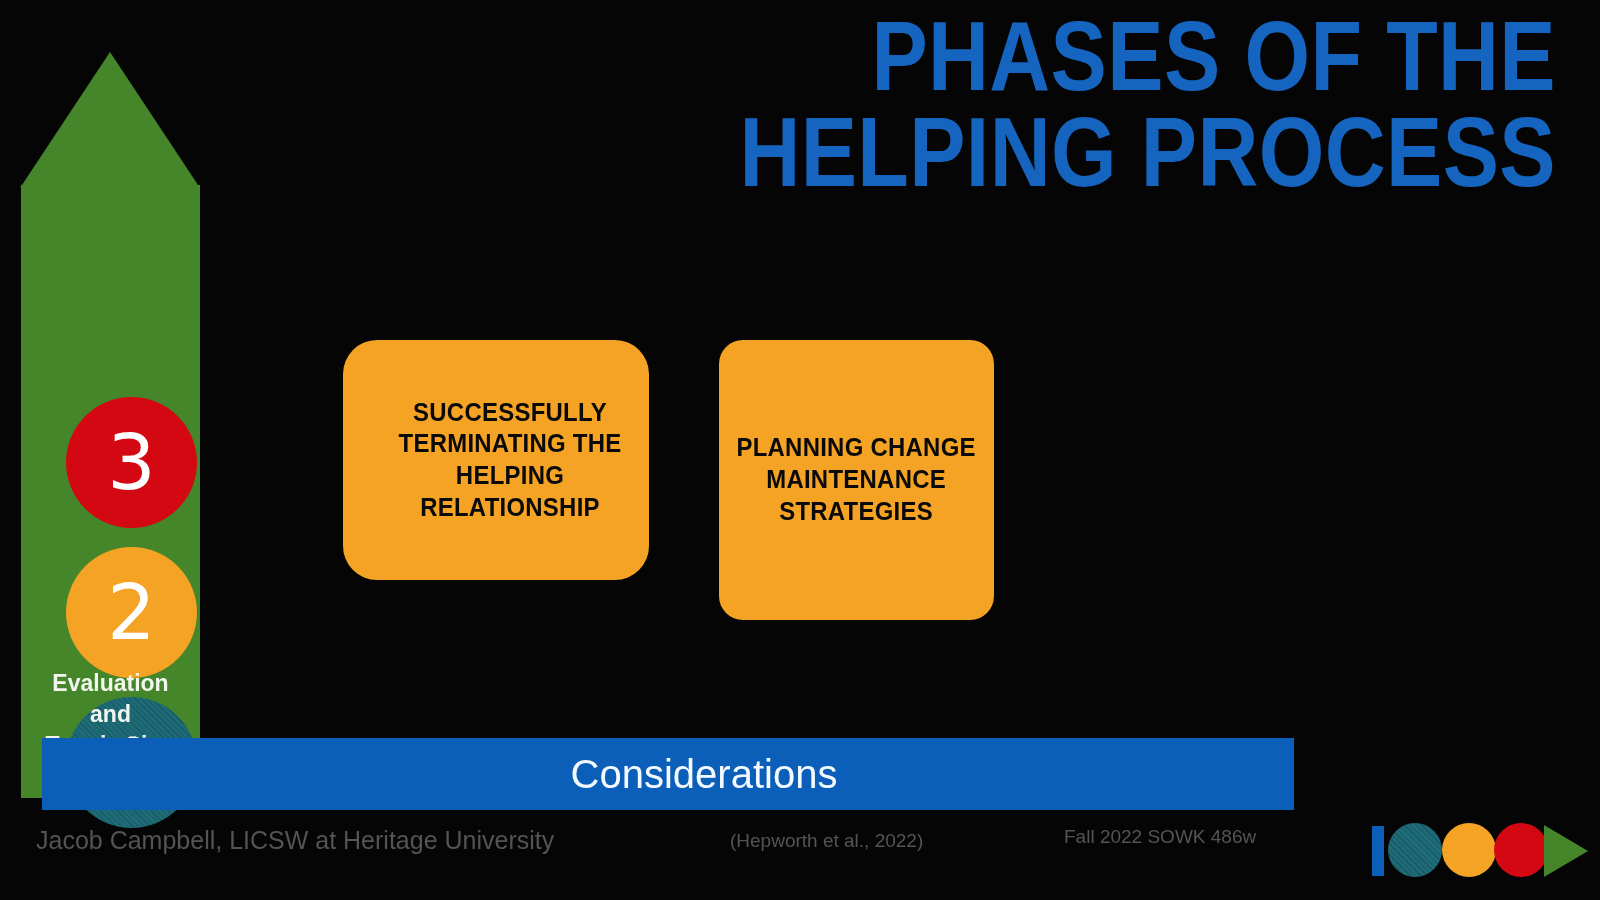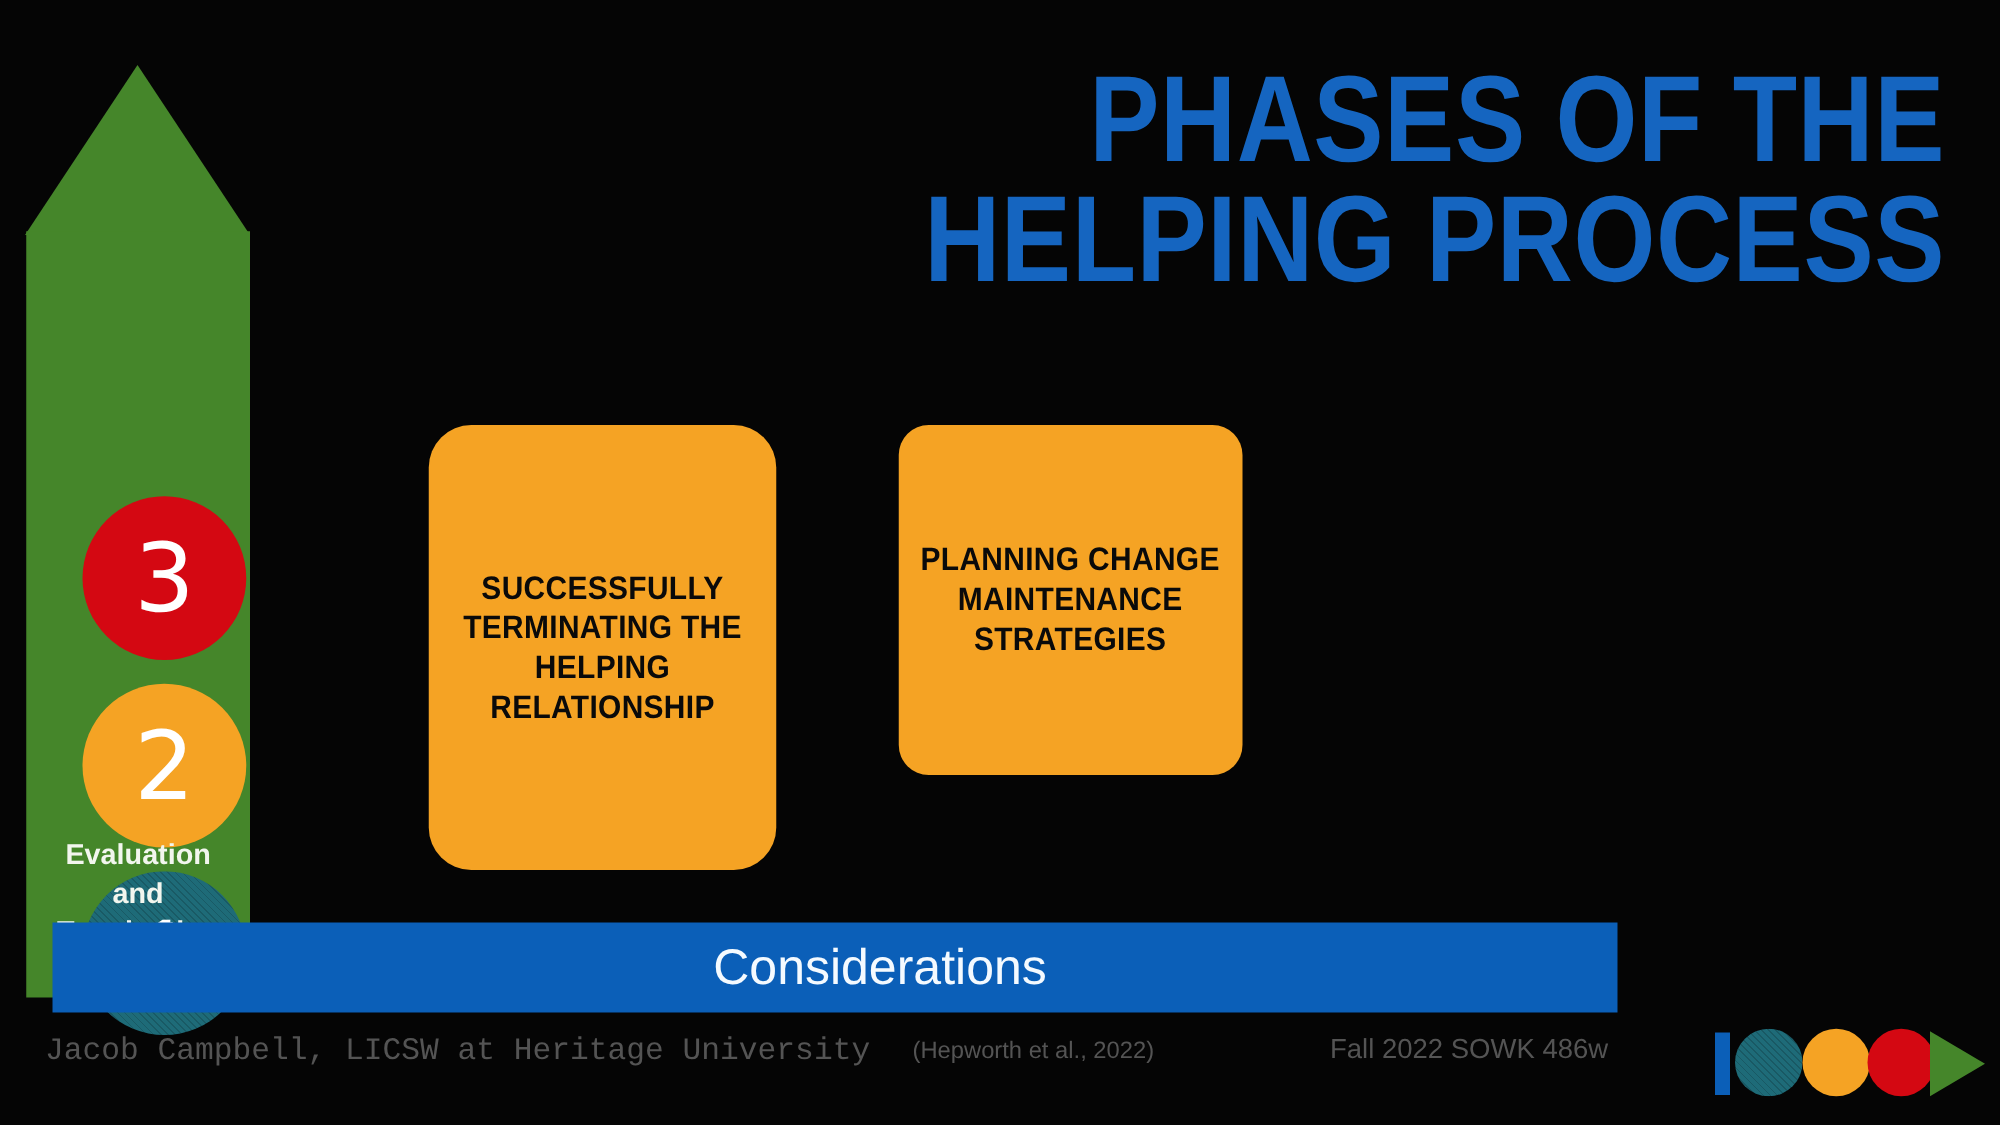--- a/index.html
+++ b/index.html
@@ -19,21 +19,20 @@
   }
 
   
   #title-block {
     position: absolute;
     right: 44px;
     top: 8px;
     width: 1000px;
     text-align: right;
     line-height: 0.98;
-    margin-top: 39px;
   }
   .title-line {
     display: block;
     color: #1565C0;
     font-family: "Liberation Sans Narrow", "Liberation Sans", sans-serif;
     font-weight: 700;
     font-size: 98px;
     letter-spacing: 0.5px;
     transform: scaleX(0.86);
     transform-origin: right center;
@@ -98,21 +97,21 @@
   
   .card {
     position: absolute;
     background: #F5A324;
     border-radius: 34px;
     display: flex;
     align-items: center;
     justify-content: center;
     text-align: center;
   }
-  #card-1 { left: 343px; top: 340px; width: 278px; height: 356px; }
+  #card-1 { left: 343px; top: 340px; width: 278px; height: 240px; padding-left: 28px; }
   #card-2 { left: 719px; top: 340px; width: 275px; height: 280px; border-radius: 24px; }
   .card-text {
     color: #0A0A0A;
     font-family: "Liberation Sans Narrow", "Liberation Sans", sans-serif;
     font-weight: 700;
     font-size: 26px;
     line-height: 1.22;
     letter-spacing: 0.3px;
     transform: scaleX(0.92);
     text-transform: uppercase;
@@ -146,23 +145,23 @@
   }
 
   
   .footer-text {
     position: absolute;
     color: #545454;
     font-family: "Liberation Sans", sans-serif;
     font-weight: 300;
     white-space: nowrap;
   }
-  #footer-left  { left: 36px;  top: 826px; font-size: 25px; font-family: Liberation Mono, monospace; }
+  #footer-left  { left: 36px;  top: 826px; font-size: 25px; }
   #footer-center{ left: 730px; top: 830px; font-size: 19px; }
-  #footer-right { left: 1064px; top: 826px; font-size: 22px; }
+  #footer-right { left: 1064px; top: 826px; font-size: 19px; }
 
   
   #logo {
     position: absolute;
     left: 1372px;
     top: 823px;
     width: 184px;
     height: 56px;
   }
   .logo-bar {

